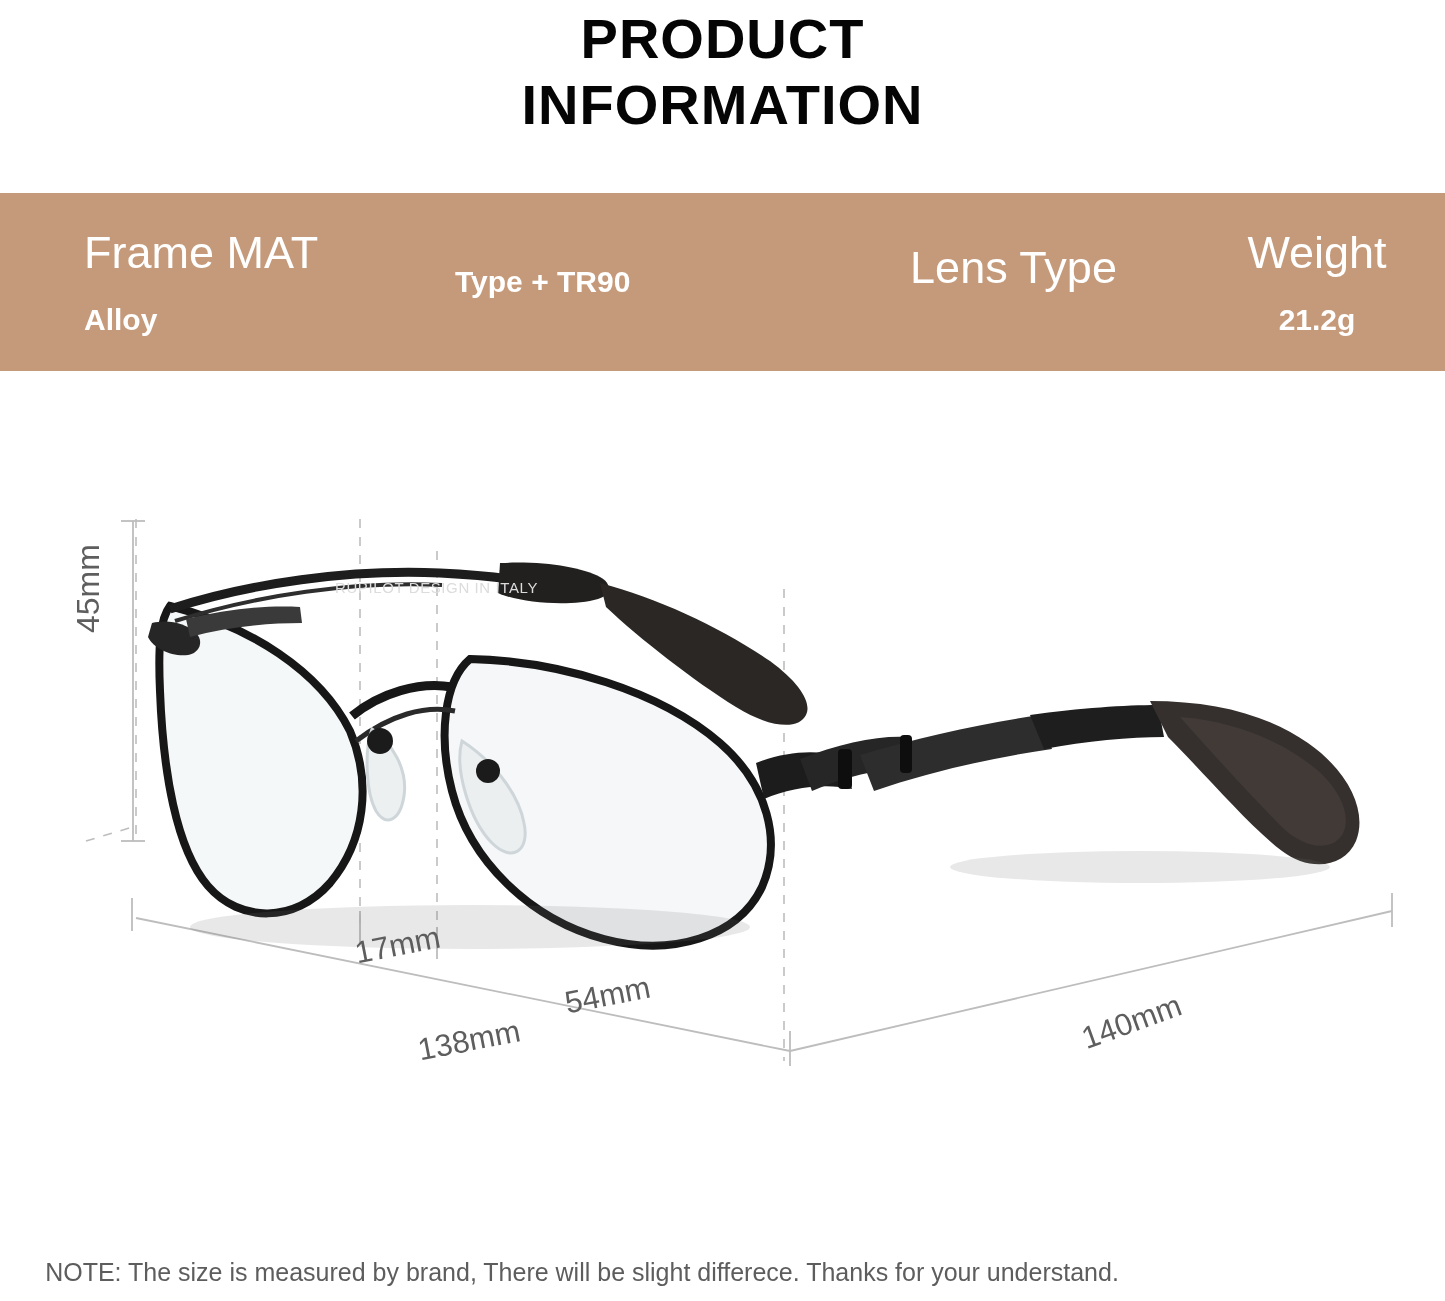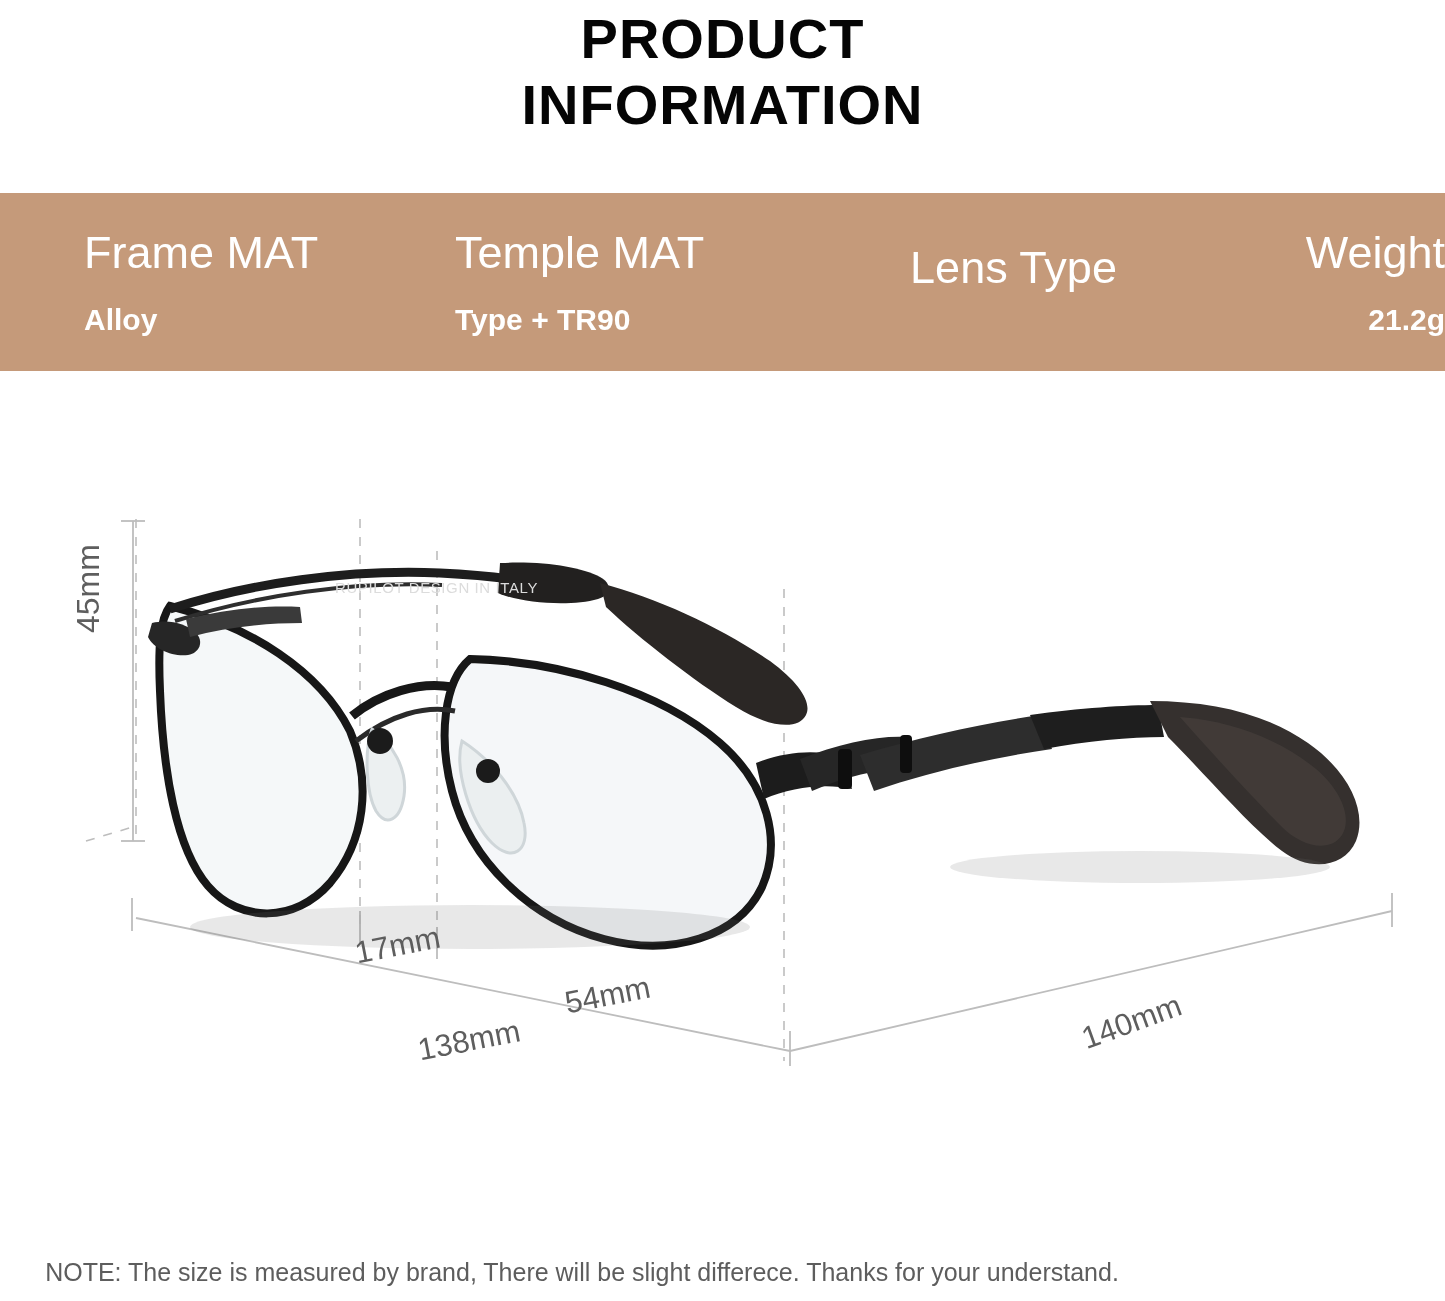--- a/index.html
+++ b/index.html
@@ -44,21 +44,21 @@
   }
   .spec-cell {
     display: flex;
     flex-direction: column;
     justify-content: center;
     box-sizing: border-box;
   }
   .spec-cell.c1 { width: 385px; padding-left: 84px; }
   .spec-cell.c2 { width: 398px; padding-left: 70px; }
   .spec-cell.c3 { width: 404px; padding-left: 57px; text-align: center; }
-  .spec-cell.c4 { width: 258px; padding-left: 0px; align-items: flex-end; padding-left: 2px; }
+  .spec-cell.c4 { width: 258px; padding-left: 0px; align-items: center; padding-left: 2px; }
   .spec-label {
     font-size: 45px;
     font-weight: normal;
     margin-bottom: 30px;
     line-height: 1;
   }
   .spec-value {
     font-size: 30px;
     font-weight: bold;
     line-height: 1;
@@ -133,21 +133,20 @@
   <div class="title-line">PRODUCT</div>
   <div class="title-line">INFORMATION</div>
 </div>
 
 <div class="spec-band">
   <div class="spec-cell c1">
     <div class="spec-label">Frame MAT</div>
     <div class="spec-value">Alloy</div>
   </div>
   <div class="spec-cell c2">
-    <div class="spec-label">Temple MAT</div>
     <div class="spec-value">Type + TR90</div>
   </div>
   <div class="spec-cell c3">
     <div class="spec-label">Lens Type</div>
   </div>
   <div class="spec-cell c4">
     <div class="spec-label">Weight</div>
     <div class="spec-value">21.2g</div>
   </div>
 </div>

